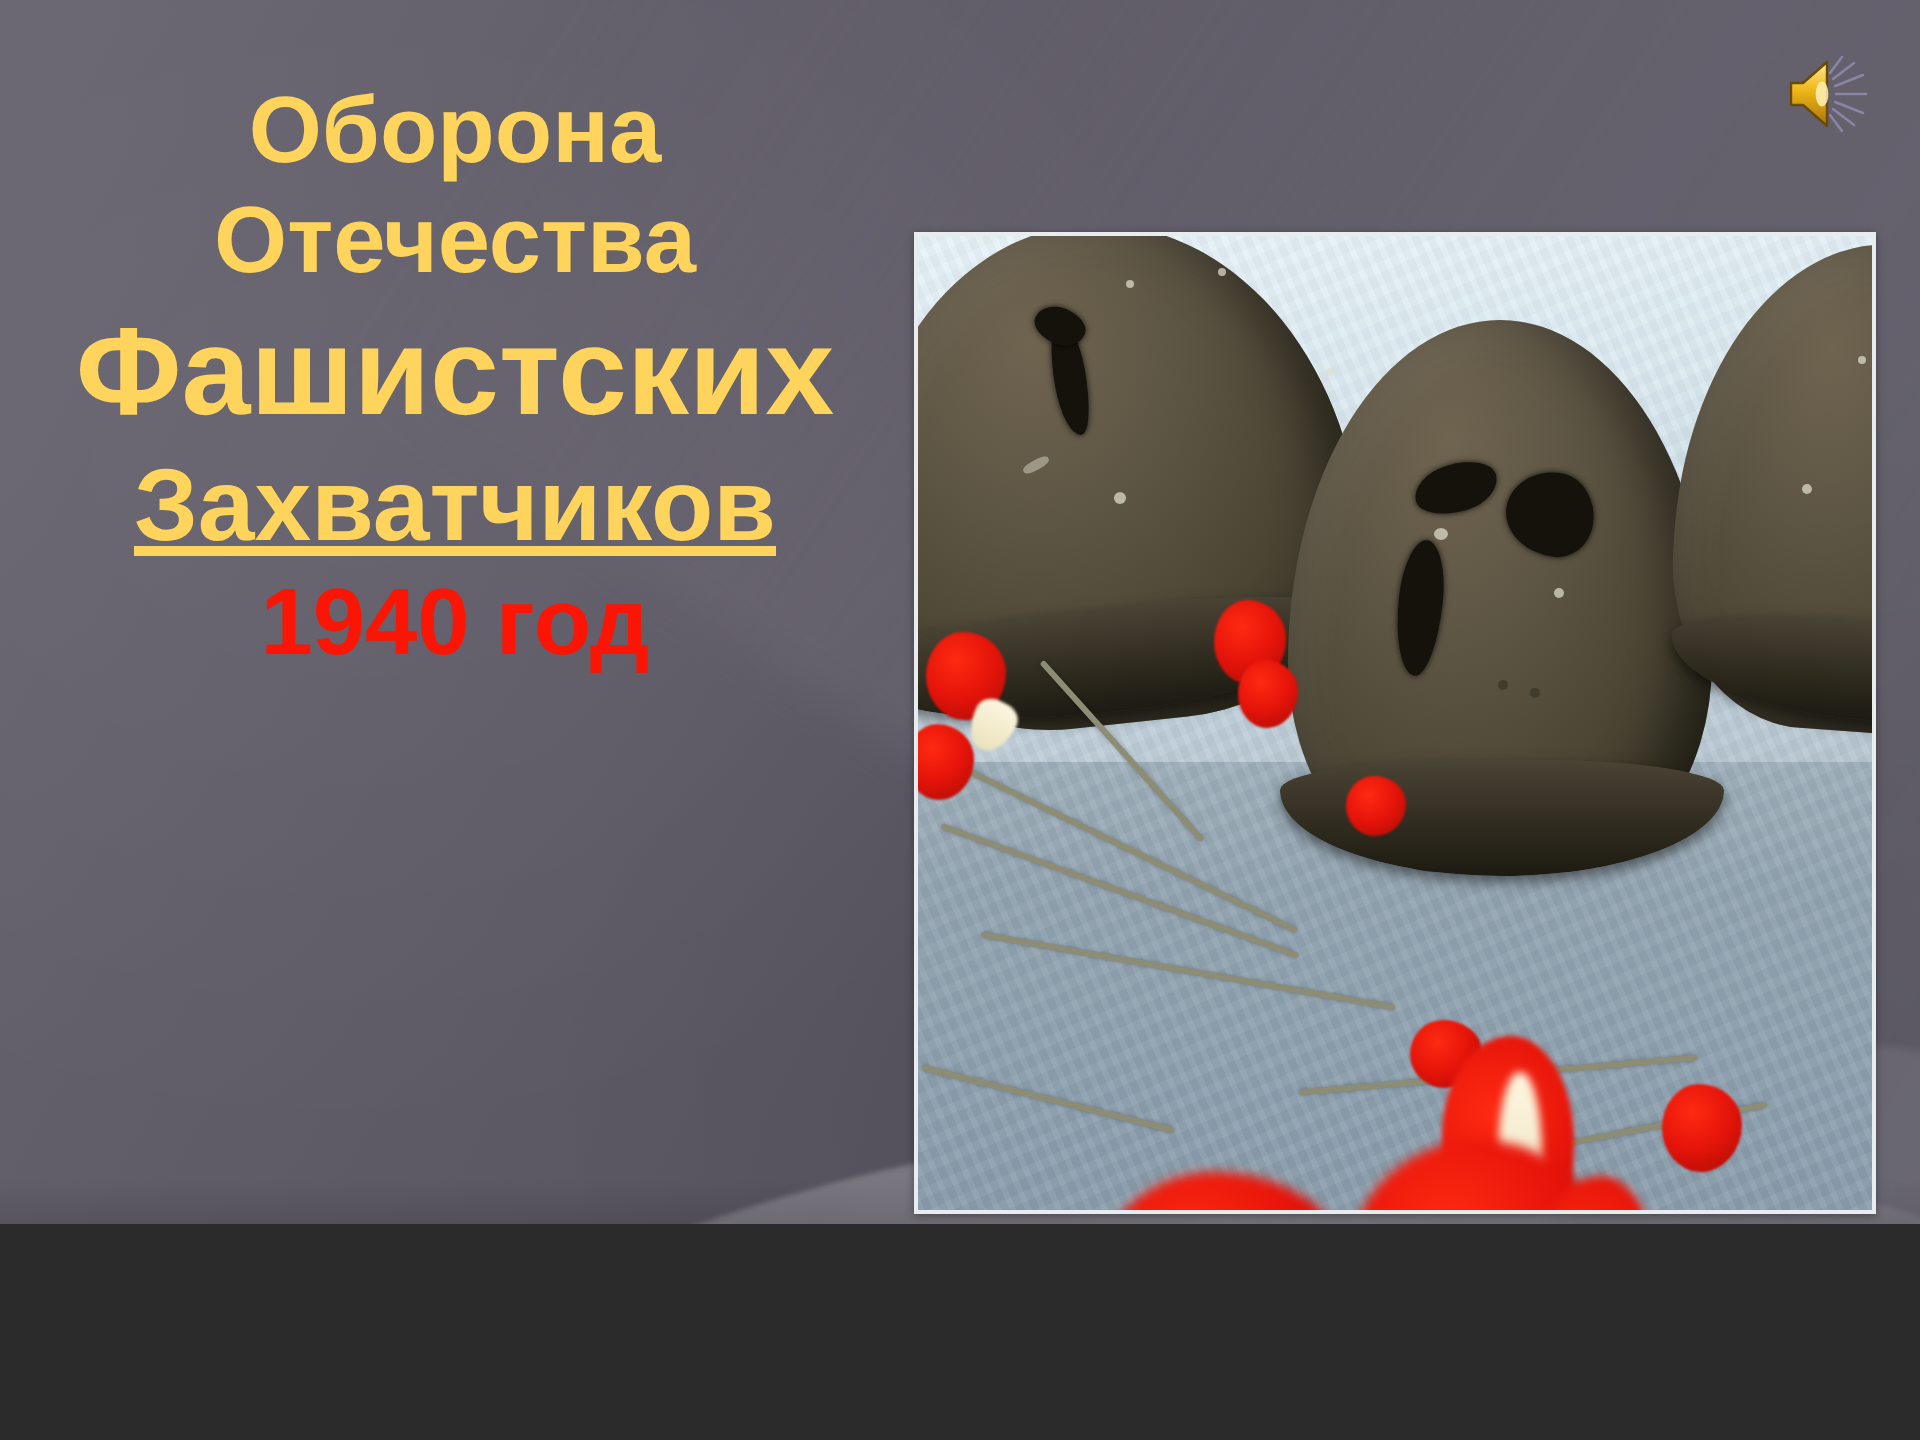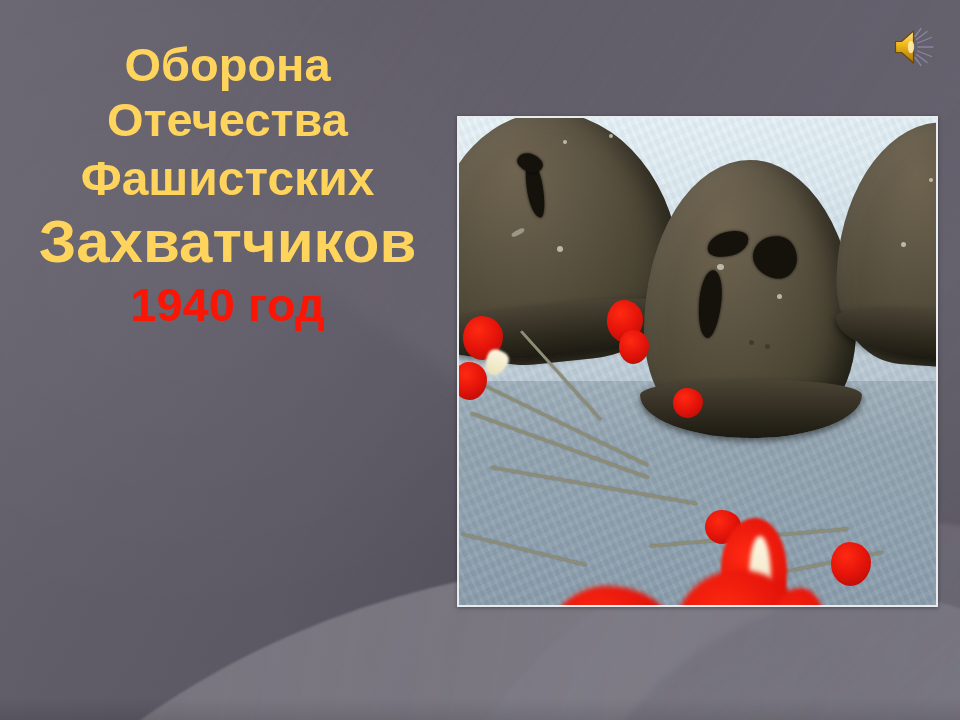--- a/index.html
+++ b/index.html
@@ -7,21 +7,21 @@
     padding: 0;
     background: #2b2b2b;
   }
   body {
     font-family: "Liberation Sans", sans-serif;
   }
 
   .slide {
     position: relative;
     width: 960px;
-    height: 720px;
+    height: 612px;
     overflow: hidden;
     background: #5d5965;
   }
 
   
   .bg-base {
     position: absolute;
     inset: 0;
     background:
       linear-gradient(118deg, #6a6672 0%, #615d69 26%, #585460 58%, #605c68 100%);
@@ -97,22 +97,22 @@
     font-size: 47px;
     line-height: 1.16;
     color: #ffd45c;
     letter-spacing: 0px;
     white-space: nowrap;
   }
   .title-line.tl-oborona  { font-size: 47px; }
   .title-line.tl-tulskogo { font-size: 47px; }
   .title-line.tl-kraya    { font-size: 47px; margin-top: 6px; }
   .title-line.tl-ot       { font-size: 47px; margin-top: 6px; }
-  .title-line.tl-fash     { font-size: 48px; margin-top: 4px; }
-  .title-line.tl-zahv     { font-size: 60px; }
+  .title-line.tl-fash     { font-size: 62px; margin-top: 4px; }
+  .title-line.tl-zahv     { font-size: 51px; text-decoration: underline; }
   .title-line.tl-year {
     font-size: 47px;
     color: #fb1505;
     margin-top: 2px;
   }
 
   
   .subtitle-block {
     position: absolute;
     left: 28px;

